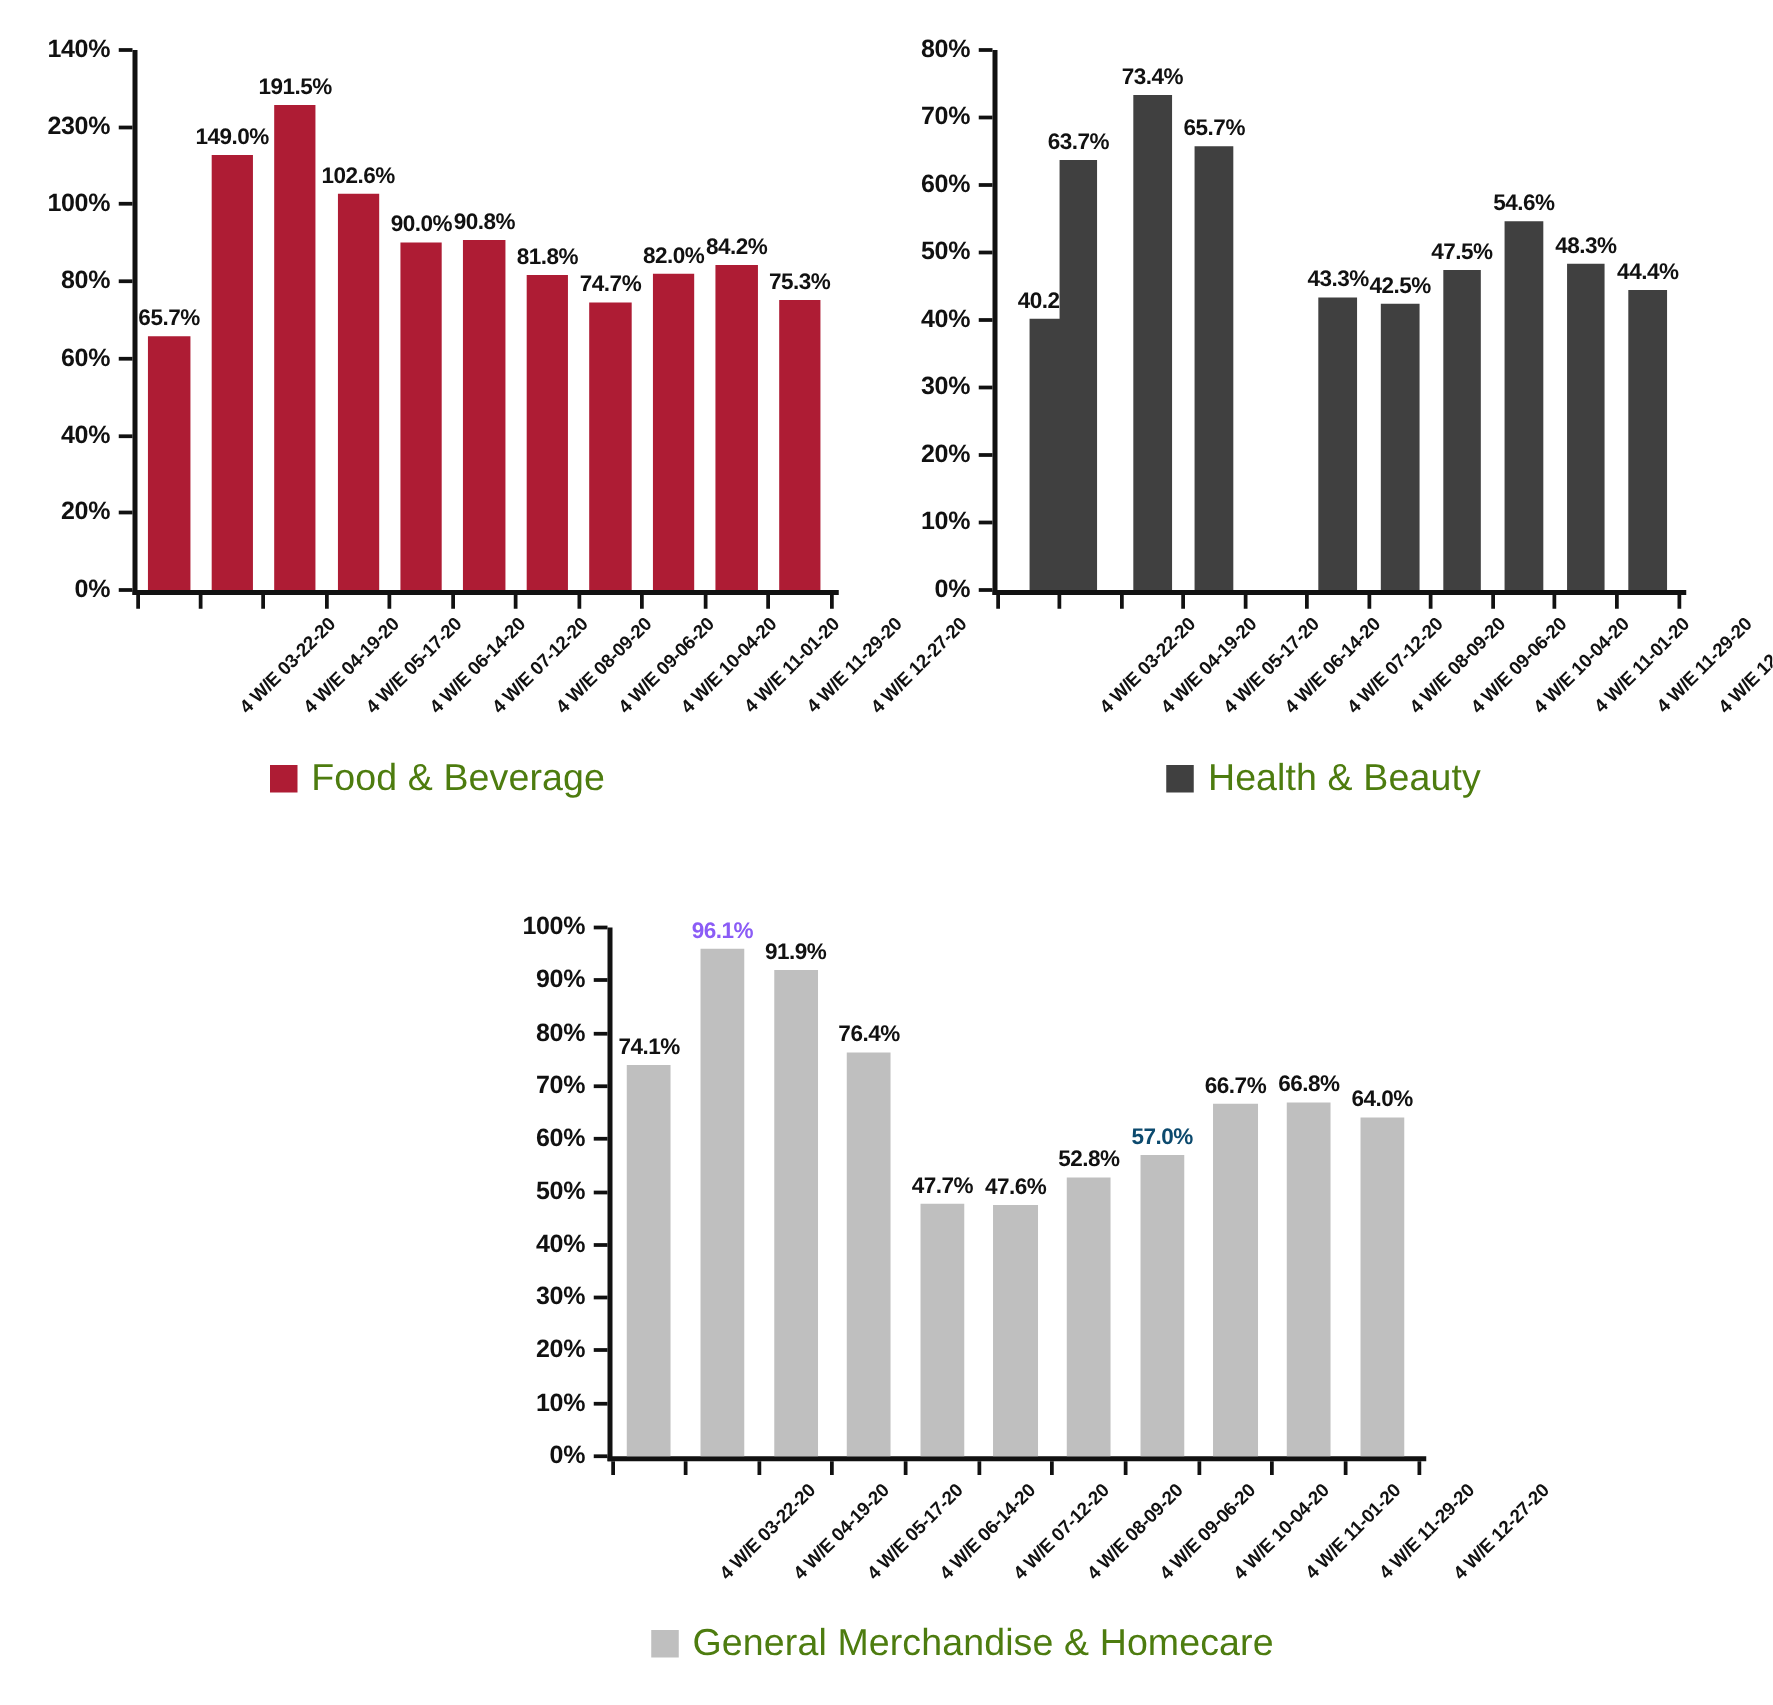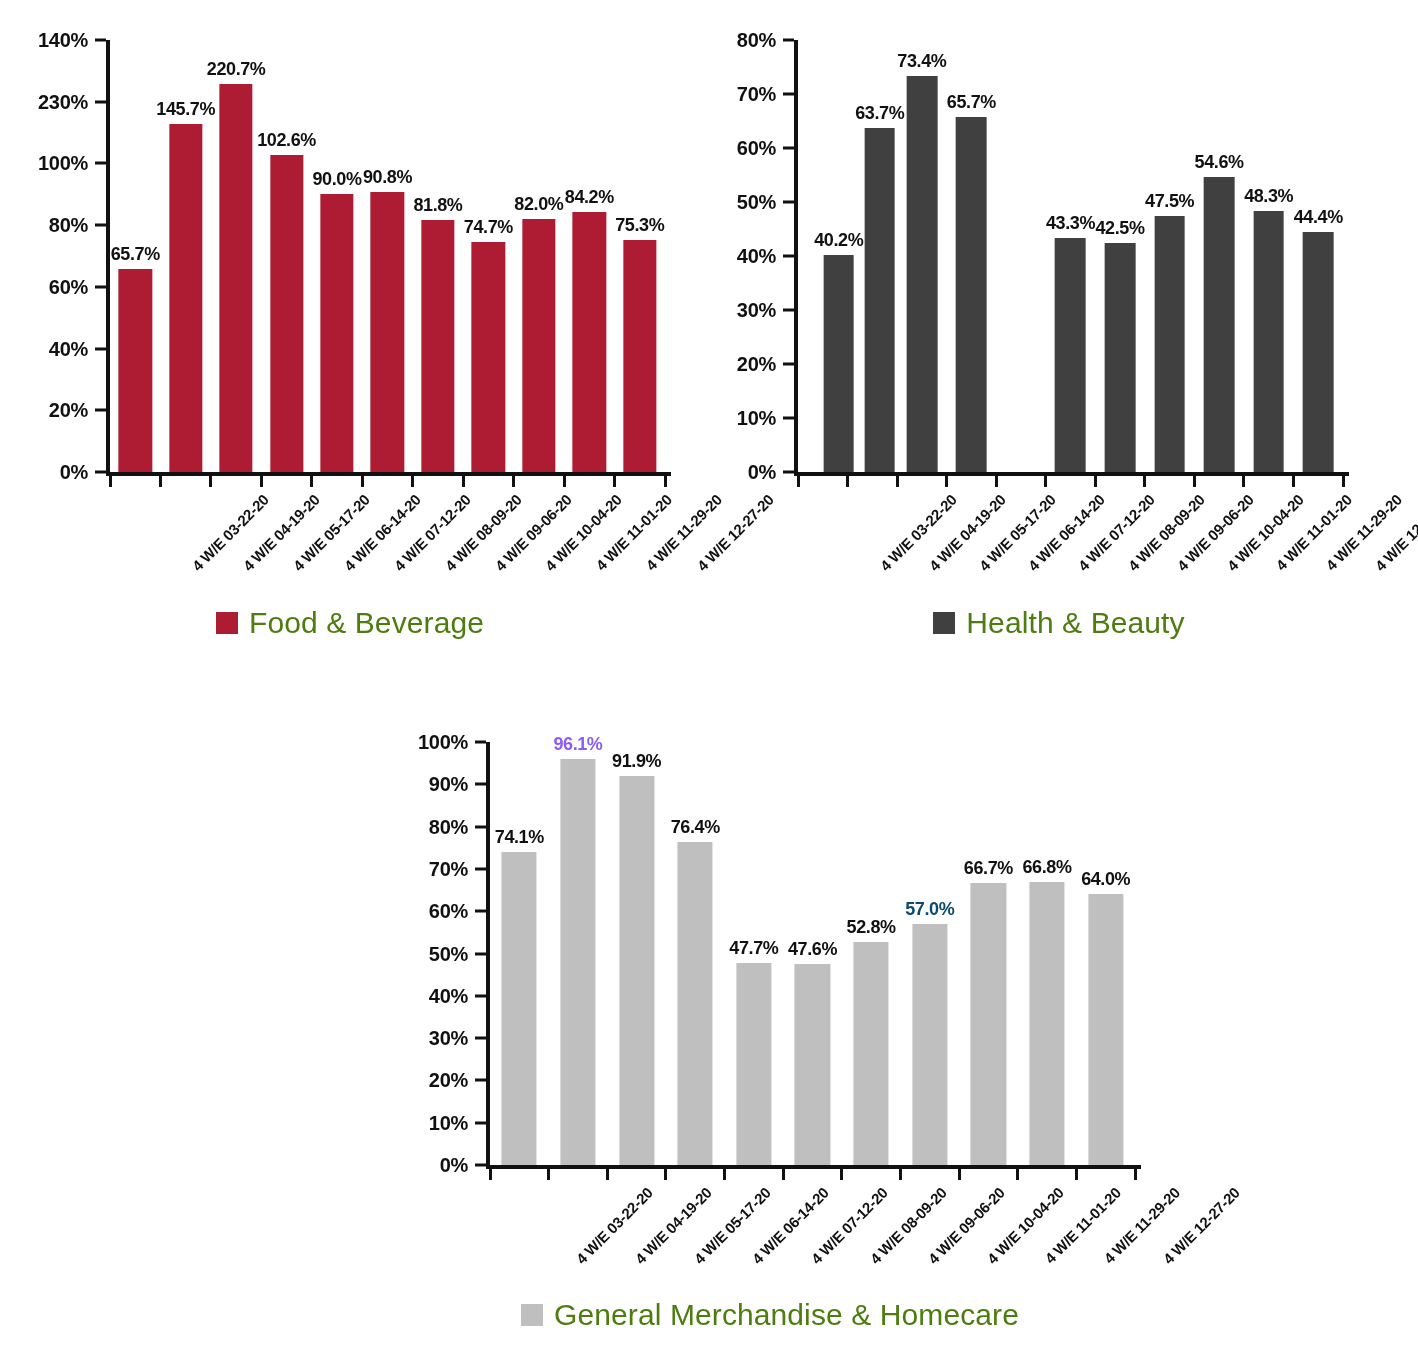--- a/index.html
+++ b/index.html
@@ -163,25 +163,25 @@
             <span class="y-tick-mark" style="width: 11px; background: rgb(17, 17, 17);"></span>
           </div>
         </div>
         <div class="bars-area" style="left: 0px; top: 0px; width: 555px; height: 432px;">
           <div class="bar-slot" style="left: 0px; width: 50.4545px;">
             <div class="bar" style="width: 33.3px; height: 202.731px; background: rgb(174, 28, 52);"></div>
             <div class="bar-label" style="font-size: 18px; bottom: 206.731px; color: rgb(17, 17, 17);">65.7%</div>
           </div>
           <div class="bar-slot" style="left: 50.4545px; width: 50.4545px;">
             <div class="bar" style="width: 33.3px; height: 348.069px; background: rgb(174, 28, 52);"></div>
-            <div class="bar-label" style="font-size: 18px; bottom: 352.069px; color: rgb(17, 17, 17);">145.7%</div>
+            <div class="bar-label" style="font-size: 18px; bottom: 352.069px; color: rgb(17, 17, 17);">149.0%</div>
           </div>
           <div class="bar-slot" style="left: 100.909px; width: 50.4545px;">
             <div class="bar" style="width: 33.3px; height: 387.874px; background: rgb(174, 28, 52);"></div>
-            <div class="bar-label" style="font-size: 18px; bottom: 391.874px; color: rgb(17, 17, 17);">220.7%</div>
+            <div class="bar-label" style="font-size: 18px; bottom: 391.874px; color: rgb(17, 17, 17);">191.5%</div>
           </div>
           <div class="bar-slot" style="left: 151.364px; width: 50.4545px;">
             <div class="bar" style="width: 33.3px; height: 316.594px; background: rgb(174, 28, 52);"></div>
             <div class="bar-label" style="font-size: 18px; bottom: 320.594px; color: rgb(17, 17, 17);">102.6%</div>
           </div>
           <div class="bar-slot" style="left: 201.818px; width: 50.4545px;">
             <div class="bar" style="width: 33.3px; height: 277.714px; background: rgb(174, 28, 52);"></div>
             <div class="bar-label" style="font-size: 18px; bottom: 281.714px; color: rgb(17, 17, 17);">90.0%</div>
           </div>
           <div class="bar-slot" style="left: 252.273px; width: 50.4545px;">
@@ -282,21 +282,21 @@
           <div class="y-tick-row" style="top: 0px; right: 0px;">
             <span class="y-tick-text" style="font-size: 20px; color: rgb(17, 17, 17);">80%</span>
             <span class="y-tick-mark" style="width: 11px; background: rgb(17, 17, 17);"></span>
           </div>
         </div>
         <div class="bars-area" style="left: 0px; top: 0px; width: 545px; height: 432px;">
           <div class="bar-slot" style="left: 16px; width: 49.5455px; padding-left: 22px;">
             <div class="bar" style="width: 30.7182px; height: 217.08px; background: rgb(64, 64, 64);"></div>
             <div class="bar-label" style="font-size: 18px; bottom: 221.08px; color: rgb(17, 17, 17);">40.2%</div>
           </div>
-          <div class="bar-slot" style="left: 57px; width: 49.5455px;">
+          <div class="bar-slot" style="left: 40px; width: 49.5455px;">
             <div class="bar" style="width: 30.7182px; height: 343.98px; background: rgb(64, 64, 64);"></div>
             <div class="bar-label" style="font-size: 18px; bottom: 347.98px; color: rgb(17, 17, 17);">63.7%</div>
           </div>
           <div class="bar-slot" style="left: 99.0909px; width: 49.5455px;">
             <div class="bar" style="width: 30.7182px; height: 396.36px; background: rgb(64, 64, 64);"></div>
             <div class="bar-label" style="font-size: 18px; bottom: 400.36px; color: rgb(17, 17, 17);">73.4%</div>
           </div>
           <div class="bar-slot" style="left: 148.636px; width: 49.5455px;">
             <div class="bar" style="width: 30.7182px; height: 354.78px; background: rgb(64, 64, 64);"></div>
             <div class="bar-label" style="font-size: 18px; bottom: 358.78px; color: rgb(17, 17, 17);">65.7%</div>

